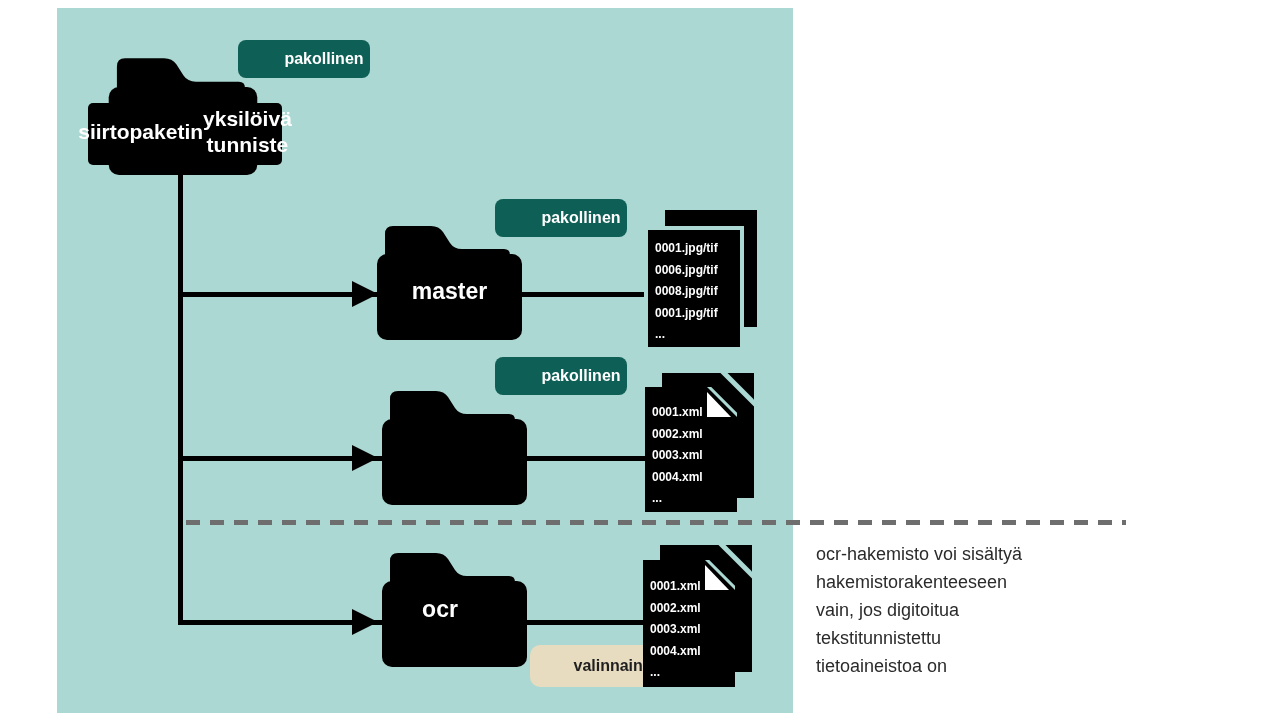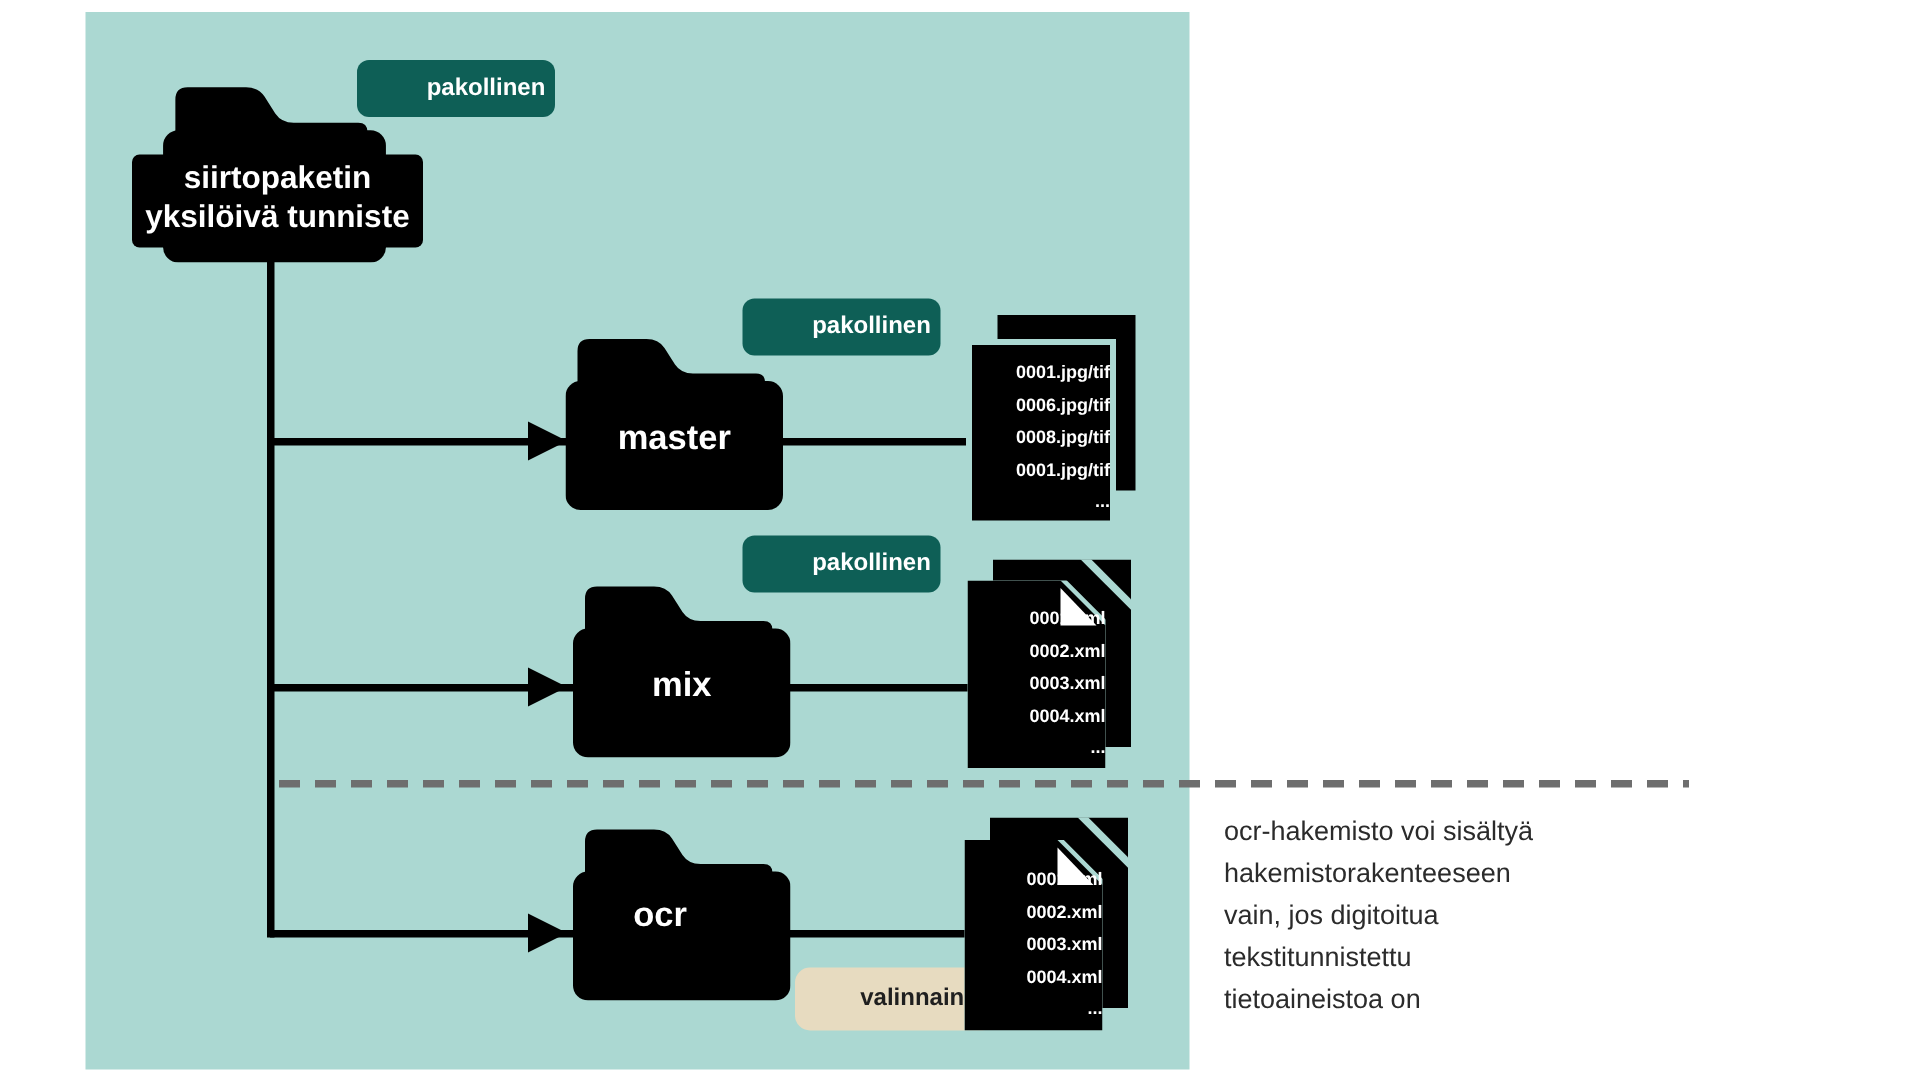--- a/index.html
+++ b/index.html
@@ -26,35 +26,34 @@
   }
   .folder-name{
     color:#ffffff;font-weight:bold;font-size:23px;
     display:flex;align-items:center;justify-content:center;
     padding-bottom:12px;
   }
   .root-label{
     left:88px;top:103px;width:194px;height:62px;
     background:var(--ink);border-radius:5px;
     color:#ffffff;font-weight:bold;font-size:21px;line-height:26px;
-    display:flex;flex-direction:column;align-items:center;justify-content:center;
+    display:flex;flex-direction:row;align-items:center;justify-content:center;
     padding-bottom:4px;text-align:center;
   }
   .badge{
     display:flex;align-items:center;justify-content:center;
     font-weight:bold;font-size:16px;border-radius:8px;padding-left:40px;
   }
   .badge.mandatory{background:var(--dark-badge);color:#ffffff;}
   .badge.optional{background:var(--beige);color:#1f1f1f;border-radius:10px;margin-left:40px;}
   .back-rect{background:var(--ink);}
   .front-rect{background:var(--ink);box-shadow:0 0 0 4px var(--teal);}
   .files{
     color:#ffffff;font-size:12px;font-weight:600;line-height:21.6px;
     white-space:nowrap;
-    text-align:right;
   }
   .dashes{
     left:186px;top:520px;width:940px;height:5px;
     background:repeating-linear-gradient(90deg,var(--divider) 0 14px,transparent 14px 24px);
   }
   .note{
     left:816px;top:540px;width:310px;
     color:#2b2b2b;font-size:18px;line-height:28px;
   }
 </style>
@@ -106,21 +105,20 @@
       <div>0006.jpg/tif</div>
       <div>0008.jpg/tif</div>
       <div>0001.jpg/tif</div>
       <div>...</div>
     </div>
   </div>
 
   <svg class="abs folder-svg" style="left:382px;top:383px" width="145" height="122" viewBox="0 0 145 122">
       <use href="#sym-folder"></use>
     </svg>
-  <div class="folder-name abs" style="left:382px;top:419px;width:145px;height:86px">mix</div>
   <div class="badge mandatory abs" style="left:495px;top:357px;width:132px;height:38px">pakollinen</div>
   <div class="abs" style="left:645px;top:373px;width:112px;height:145px">
     <svg class="abs" style="left:17px;top:0" width="92" height="125" viewBox="0 0 92 125">
       <rect x="0" y="0" width="92" height="125" fill="#000000"></rect>
       <line x1="59" y1="-3" x2="95" y2="33" stroke="#abd8d2" stroke-width="5"></line>
     </svg>
     <svg class="abs" style="left:0;top:14px" width="92" height="125" viewBox="0 0 92 125">
       <path d="M0 0 H62 L92 30 V125 H0 Z" fill="#000000" stroke="#abd8d2" stroke-width="6" paint-order="stroke"></path>
       <path d="M62 5 L62 30 L86 30 Z" fill="#ffffff"></path>
     </svg>

